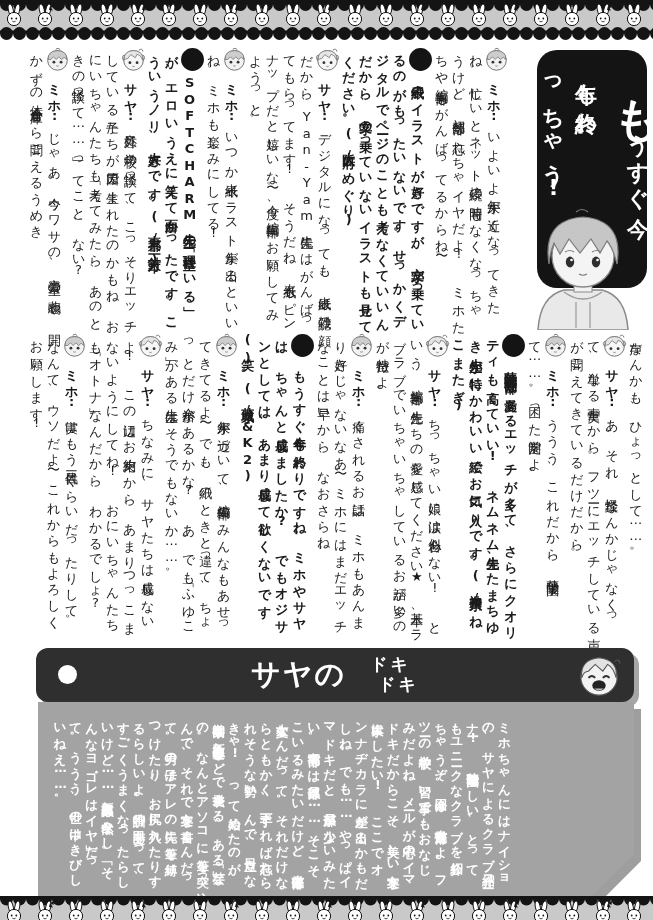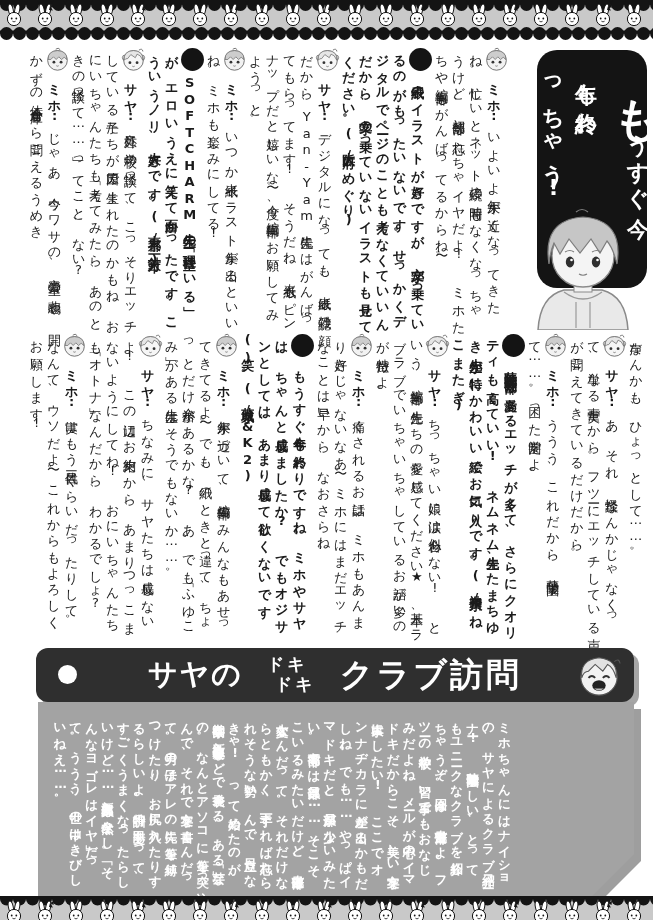--- a/index.html
+++ b/index.html
@@ -500,21 +500,20 @@
   </section>
 
   <section>
     <div class="club-banner">
       <span class="hole"></span>
       <span class="t1">サヤの</span>
       <span class="doki">
         <span>ドキ</span>
         <span>ドキ</span>
       </span>
-      <span class="t2">クラブ訪問</span>
       <span class="banner-face">
         <svg viewBox="0 0 48 48">
           <circle cx="24" cy="26" r="19" fill="#f3f3f3" stroke="#555" stroke-width="1.2"></circle>
           <path d="M6 27 Q4 8 24 6 Q44 8 42 27 Q39 16 33 13 L28 20 L20 13 L13 20 Q8 20 6 27 Z" fill="#e2e2e2" stroke="#555" stroke-width="1.1"></path>
           <path d="M40 10 q5 -4 6 2" fill="none" stroke="#555" stroke-width="1.2"></path>
           <path d="M13 27 q3.5 -4 7 0" fill="none" stroke="#333" stroke-width="2"></path>
           <path d="M28 27 q3.5 -4 7 0" fill="none" stroke="#333" stroke-width="2"></path>
           <ellipse cx="24" cy="35" rx="7" ry="5.5" fill="#222"></ellipse>
           <path d="M19 38 q5 4 10 0 Z" fill="#bbb"></path>
         </svg>

